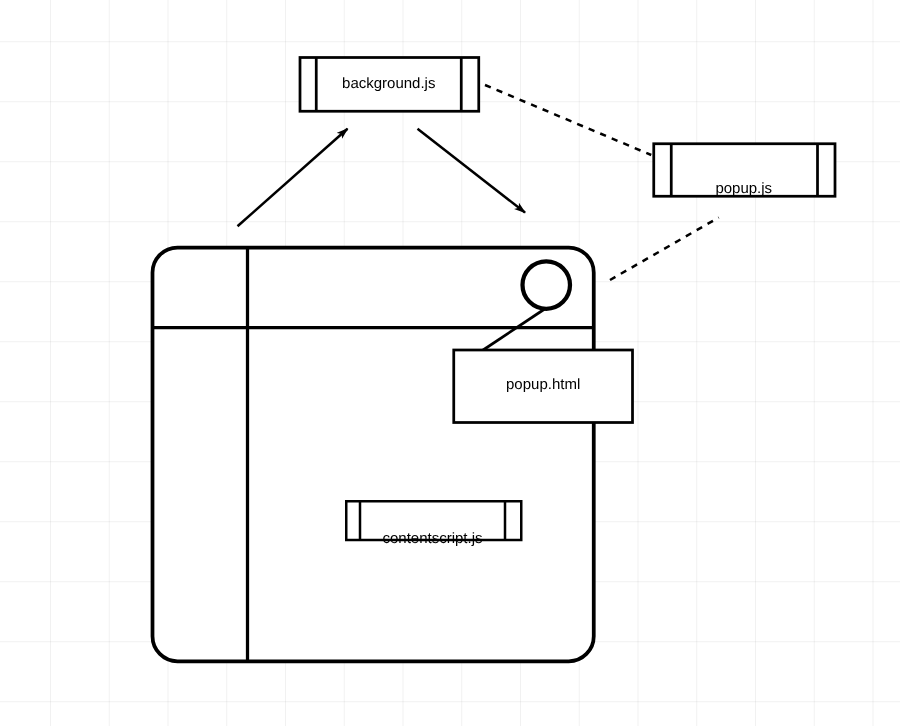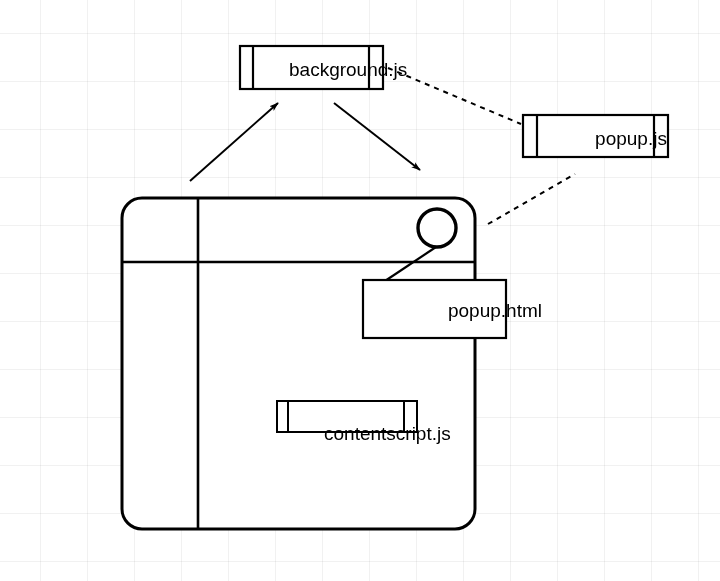--- a/index.html
+++ b/index.html
@@ -26,32 +26,31 @@
   }
   #vector-layer {
     position: absolute;
     left: 0;
     top: 0;
     width: 720px;
     height: 581px;
   }
   .node-label {
     position: absolute;
-    font-size: 19px;
+    font-size: 12px;
     color: #000000;
     text-align: center;
     white-space: nowrap;
     pointer-events: none;
     line-height: 1;
-    margin-left: 36px;
   }
   .lbl-background { left: 253px; top: 60px; width: 116px; }
-  .lbl-popupjs    { left: 537px; top: 129px; width: 116px; }
+  .lbl-popupjs    { left: 537px; top: 144px; width: 116px; }
   .lbl-contentscript { left: 288px; top: 424px; width: 116px; }
-  .lbl-popuphtml  { left: 363px; top: 301px; width: 143px; text-align: right; }
+  .lbl-popuphtml  { left: 363px; top: 301px; width: 143px; }
 </style>
 </head>
 <body>
 
 <div id="canvas">
 
   <svg id="vector-layer" viewBox="0 0 720 581" xmlns="http://www.w3.org/2000/svg">
 
     <defs>
       <marker id="arrowhead-solid" markerWidth="10" markerHeight="10" refX="8.6" refY="3.2" orient="auto" markerUnits="userSpaceOnUse">

